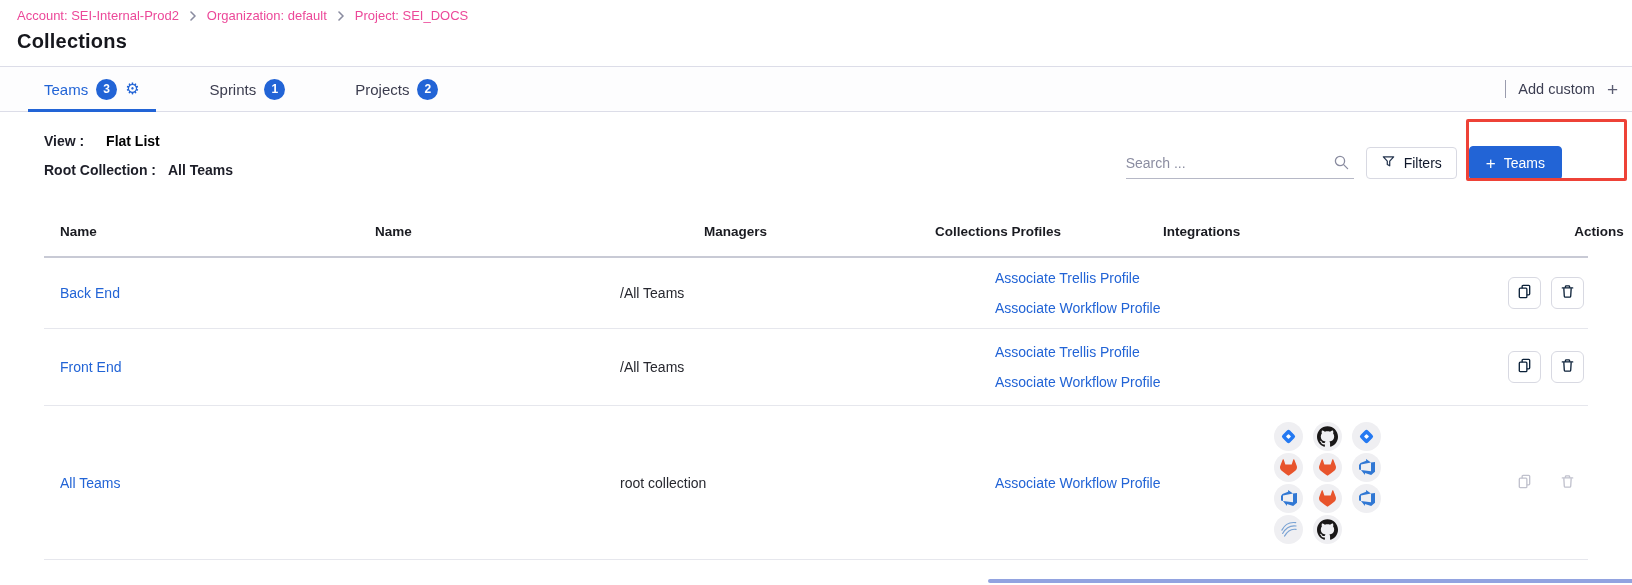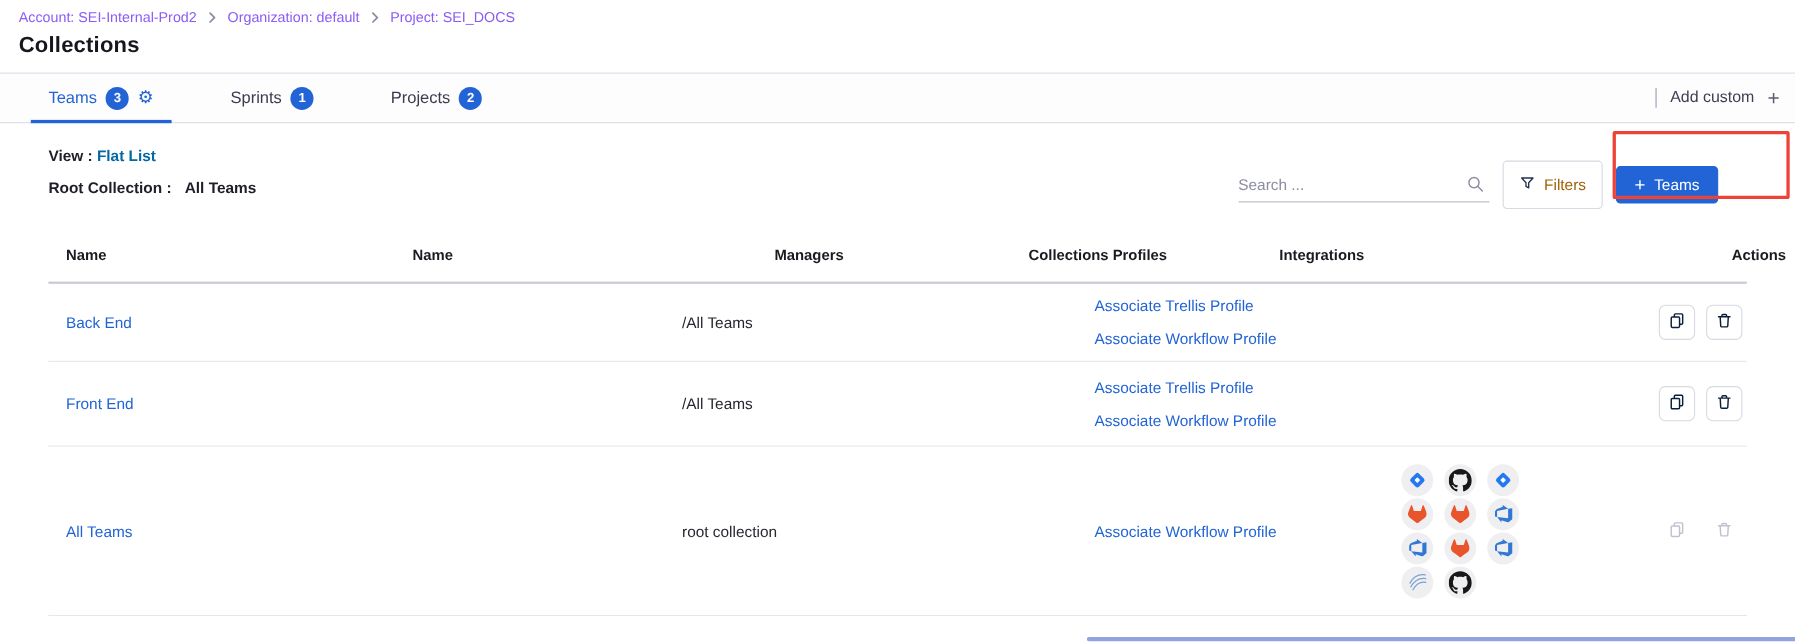--- a/index.html
+++ b/index.html
@@ -2,21 +2,21 @@
 <html><head>
 <meta charset="utf-8">
 <style>
   * { margin:0; padding:0; box-sizing:border-box; }
   html,body { background:#fff; }
   body { font-family:"Liberation Sans", sans-serif; color:#25262e; }
   .screen { position:relative; width:1632px; height:585px; background:#fff; overflow:hidden; }
 
   
   .breadcrumb { position:absolute; top:8px; left:17px; display:flex; align-items:center; gap:10px; font-size:13px; }
-  .breadcrumb a { color:#8b5cf6; text-decoration:none; cursor:pointer; }
+  .breadcrumb a { color:#ec4899; text-decoration:none; cursor:pointer; }
   .crumb-sep { color:#8a8ca0; display:flex; align-items:center; }
 
   
   .page-title { position:absolute; top:30px; left:17px; font-size:20px; font-weight:700; color:#16171d; letter-spacing:.2px; }
 
   
   .tabbar { position:absolute; top:66px; left:0; width:1632px; height:46px; border-top:1px solid #dcdde8; border-bottom:1px solid #dcdde8; background:#fdfdfe; }
   .tabs { position:absolute; left:28px; top:0; height:100%; display:flex; gap:38px; }
   .tab { position:relative; display:flex; align-items:center; gap:8px; padding:0 16px; height:100%; font-size:15px; color:#3b3c4e; cursor:pointer; }
   .tab.active { color:#2264d6; font-weight:500; }
@@ -25,30 +25,30 @@
   .gear { font-family:"DejaVu Sans", sans-serif; color:#2264d6; font-size:16px; line-height:1; cursor:pointer; }
 
   .add-custom { position:absolute; right:14px; top:0; height:100%; display:flex; align-items:center; gap:12px; font-size:14.5px; color:#3c3e52; cursor:pointer; }
   .vdiv { width:1px; height:18px; background:#9a9cae; }
   .plus-glyph { font-size:19px; color:#5b5d72; font-weight:400; line-height:1; }
   .red-box { position:absolute; left:1466px; top:52px; width:161px; height:62px; border:3px solid #ee4237; border-radius:2px; pointer-events:none; z-index:5; }
 
   
   .viewbar { position:absolute; left:44px; top:133px; font-size:14px; font-weight:700; color:#1d1e28; }
   .viewline { margin-bottom:13px; }
-  .viewline a { color:#0369a1; text-decoration:none; margin-left:0; cursor:pointer; }
+  .viewline a { color:#000000; text-decoration:none; margin-left:18px; cursor:pointer; }
   .rootval { margin-left:8px; color:#1d1e28; }
 
   
   .controls { position:absolute; top:146px; right:70px; display:flex; align-items:center; gap:12px;margin-left:12px; }
   .searchwrap { position:relative; width:228px; height:32px; border-bottom:1px solid #b6b8c6; display:flex; align-items:center; }
   .searchwrap input { border:none; outline:none; background:transparent; width:200px; font-size:14px; color:#3b3c4e; font-family:"Liberation Sans", sans-serif; }
   .searchwrap input::placeholder { color:#8b8da1; }
   .search-ic { position:absolute; right:4px; top:7px; }
-  .btn { display:flex; align-items:center; gap:8px; height:44px; padding:0 14px; border-radius:4px; font-size:14px; cursor:pointer; border:1px solid #d8d9e2; background:#fff; color:#a16207; font-family:"Liberation Sans", sans-serif; }
+  .btn { display:flex; align-items:center; gap:8px; height:32px; padding:0 14px; border-radius:4px; font-size:14px; cursor:pointer; border:1px solid #d8d9e2; background:#fff; color:#0f172a; font-family:"Liberation Sans", sans-serif; }
   .btn.primary { background:#2264d6; border-color:#2264d6; color:#fff; height:34px; padding:0 16px; }
   .btn.primary .plus-w { font-size:17px; font-weight:400; line-height:1; }
 
   
   .table { position:absolute; left:44px; top:206px; width:1544px; }
   .thead, .trow { display:grid; grid-template-columns:289px 287px 189px 186px 279px 230px 1fr; align-items:center; }
   .thead { height:52px; border-bottom:2px solid #c8cad5; font-size:13.5px; font-weight:700; color:#1a1b21;gap:42px; }
   .thead .c1 { padding-left:16px; }
   .thead .c7 { text-align:center; }
   .trow { border-bottom:1px solid #e6e7ed; }

